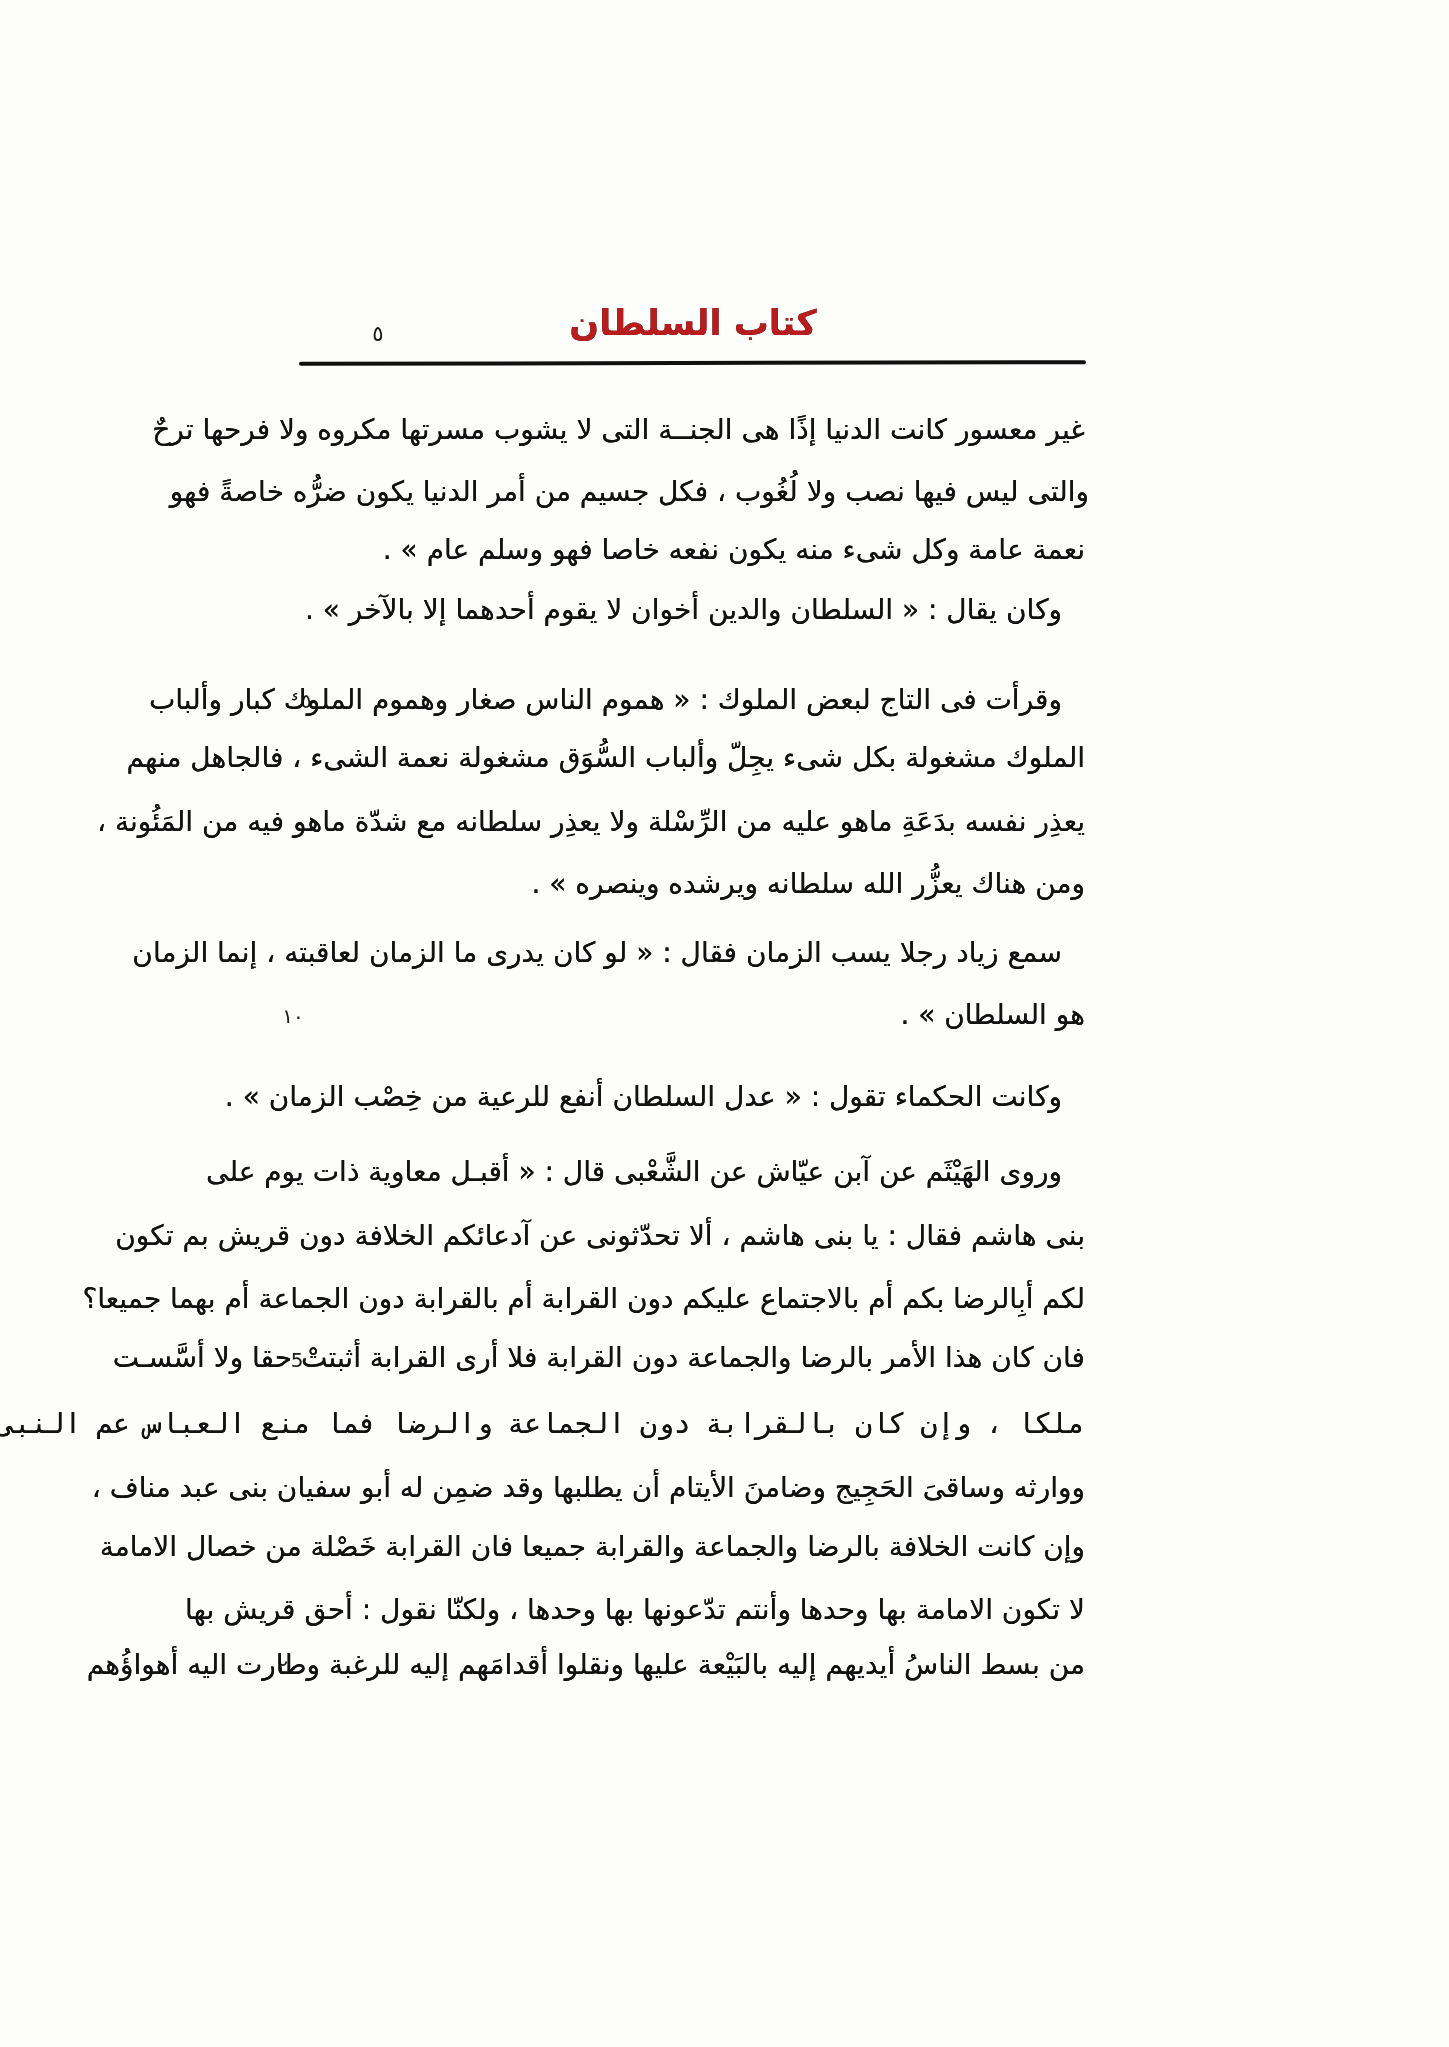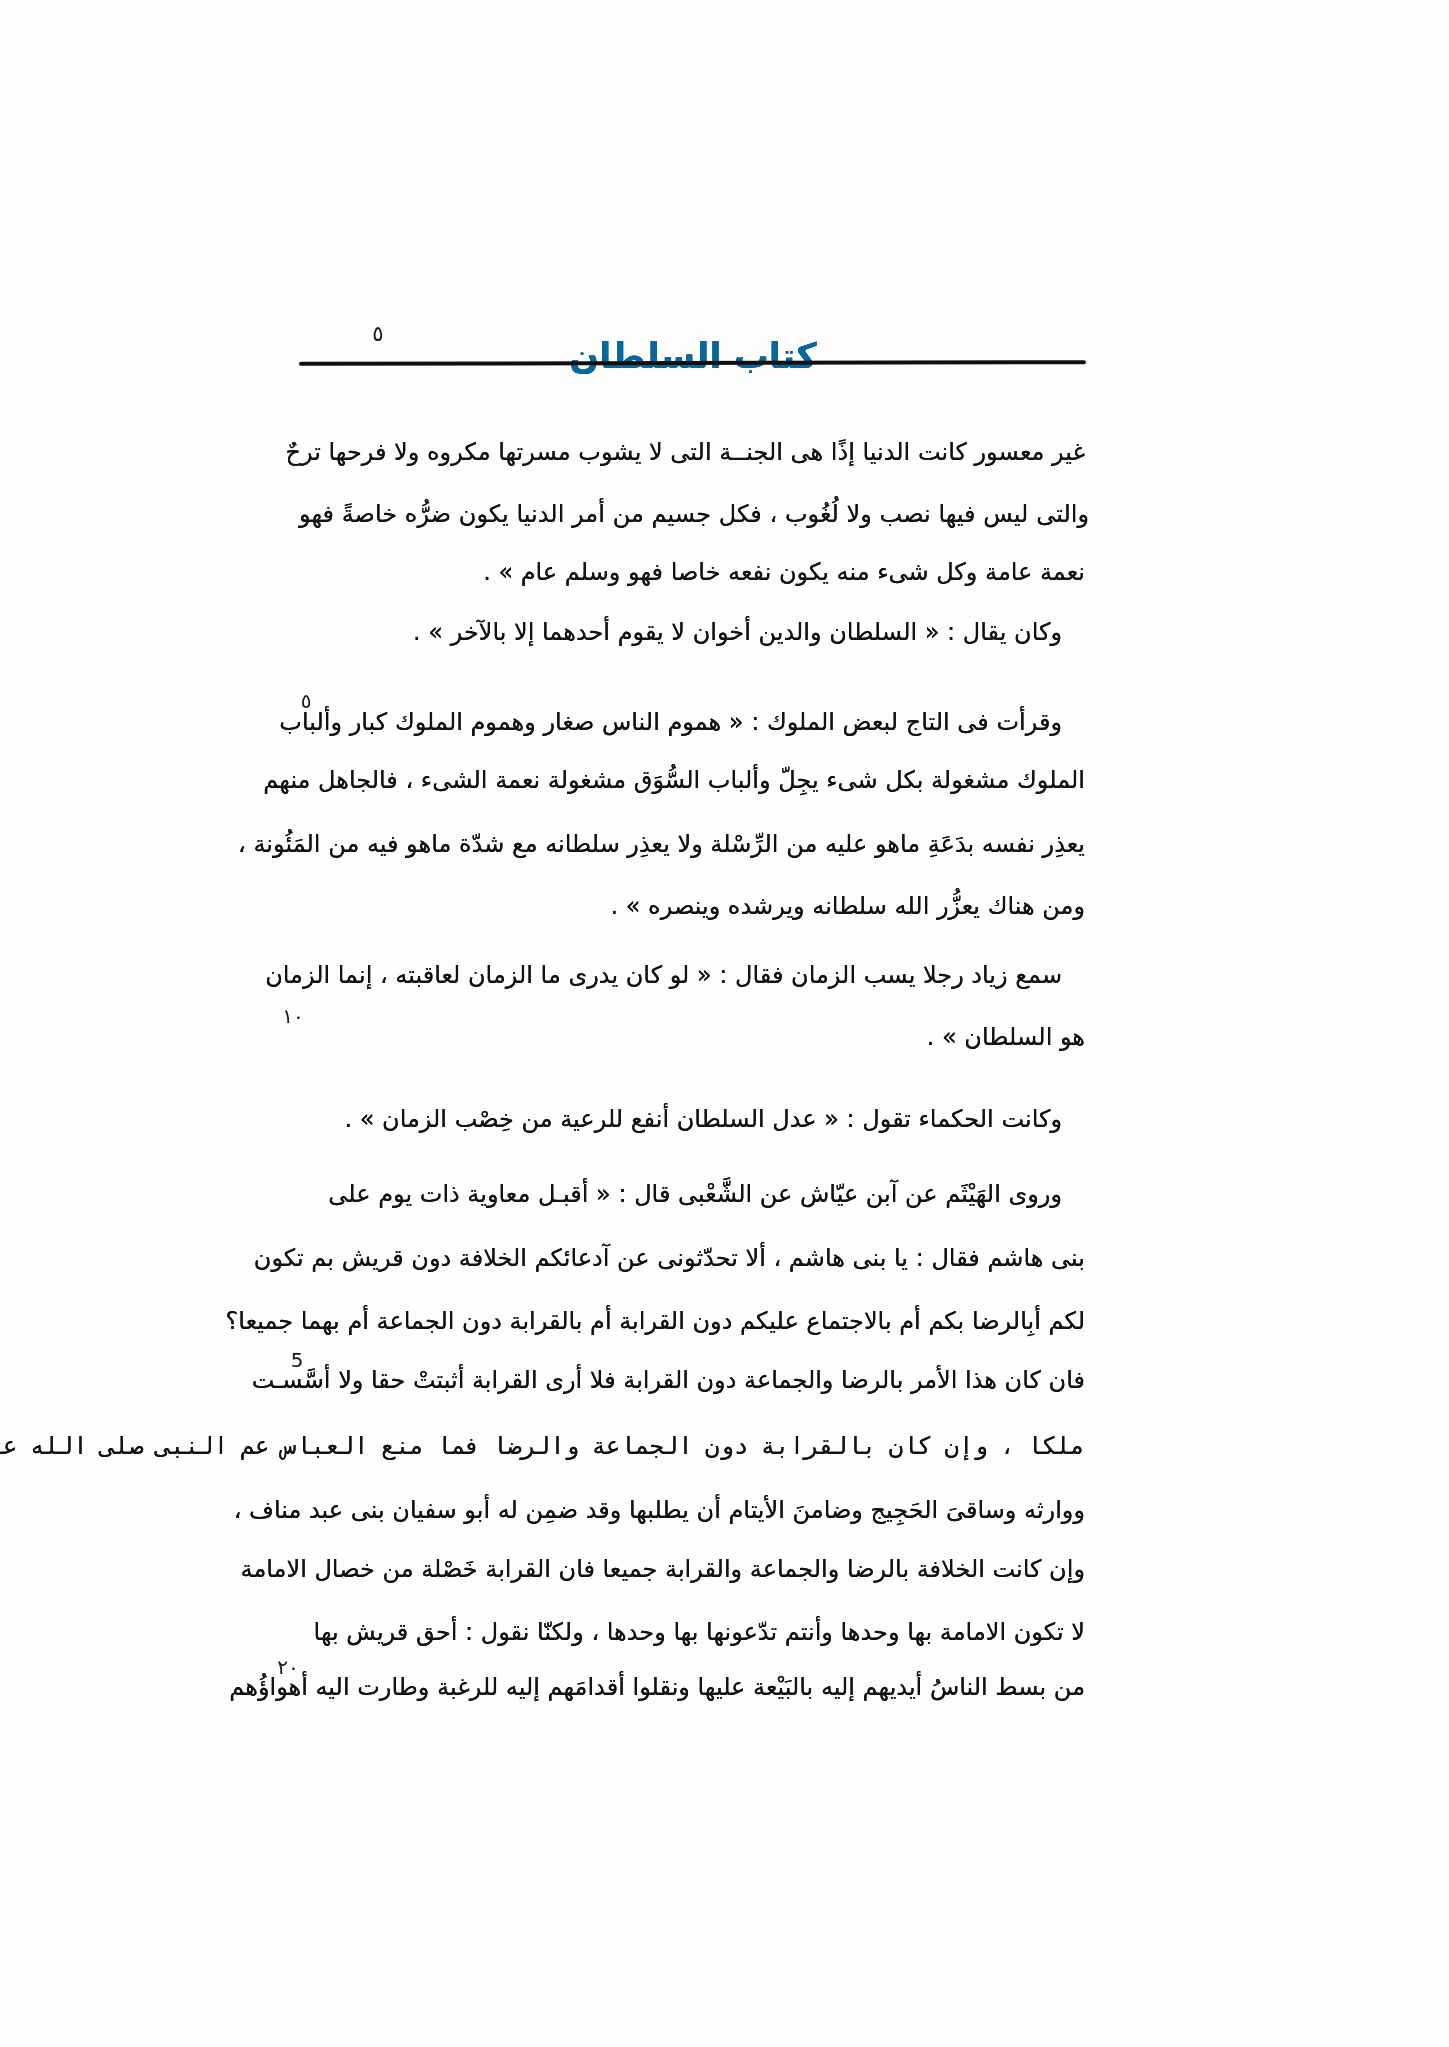--- a/index.html
+++ b/index.html
@@ -13,37 +13,35 @@
     position:absolute;left:0;top:0;width:1449px;height:2047px;
     background:#fdfdfc;color:#141414;
   }
   .page-number{
     position:absolute;top:320px;left:362px;width:32px;
     font-size:21px;line-height:28px;text-align:center;color:#161616;
   }
   .page-title{
     position:absolute;top:300px;left:300px;width:786px;height:46px;
     font-size:35px;line-height:46px;font-weight:bold;text-align:center;
-    direction:rtl;color:#0369a1;
+    direction:rtl;color:#b91c1c;
     text-shadow:0 0 0.5px #131313;
-    margin-top:33px;
   }
   .header-rule{
     position:absolute;top:361px;left:299px;width:787px;height:4px;
     background:#101010;border-radius:2px;
     transform:rotate(-0.12deg);
   }
   .line{
     position:absolute;
     direction:rtl;
-    font-size:24px;line-height:34px;
+    font-size:28px;line-height:34px;
     color:#121212;
     text-shadow:0 0 0.4px #121212;
     white-space:nowrap;
-    margin-top:22px;
   }
   .just{text-align:justify;text-align-last:justify;}
   .rag{text-align:right;}
   .tight{word-spacing:-2px;font-family:Liberation Mono, monospace;}
   .margin-num{
     position:absolute;width:32px;
     font-size:20px;line-height:30px;text-align:center;
     color:#161616;direction:rtl;
   }
 </style>

